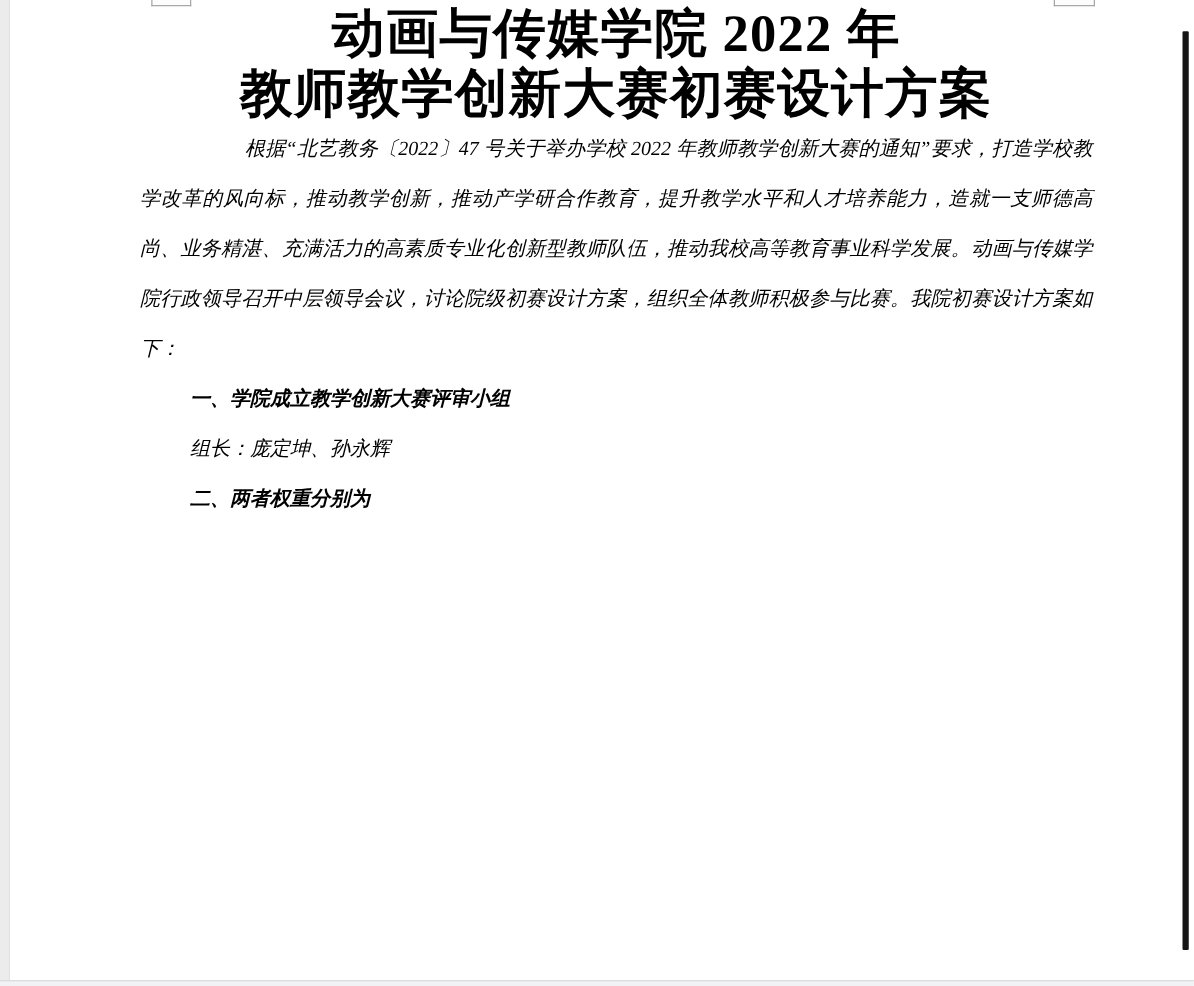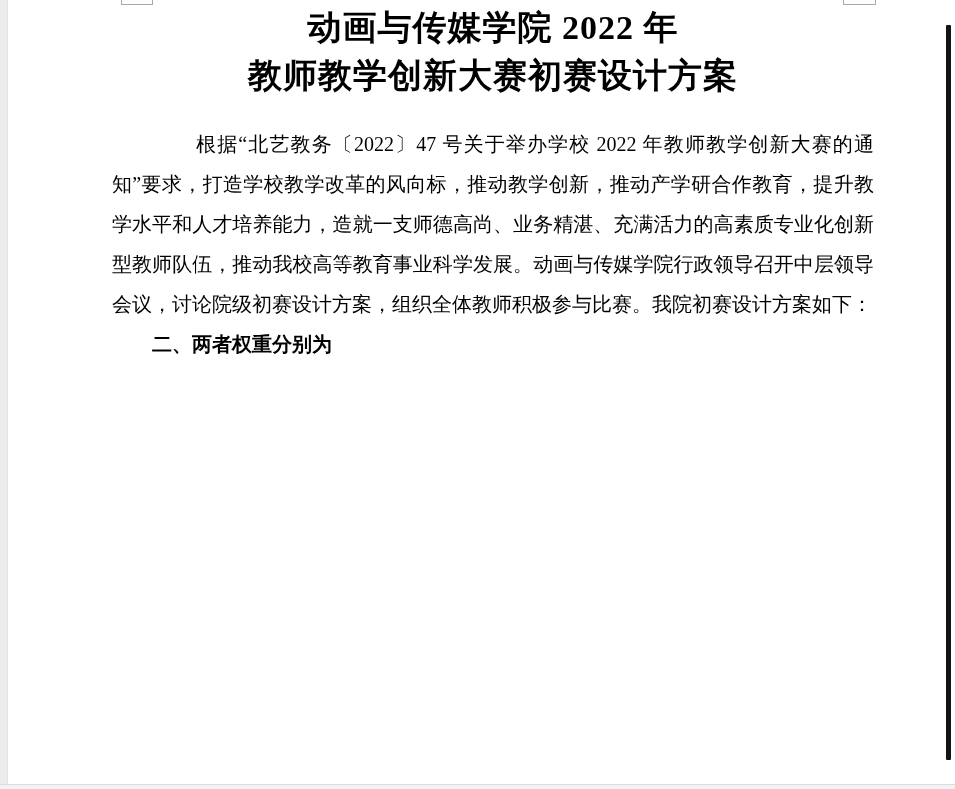--- a/index.html
+++ b/index.html
@@ -52,30 +52,31 @@
 
   
   .doc {
     position: absolute;
     left: 112px;
     top: 4px;
     width: 762px;
   }
   .doc-title {
     text-align: center;
-    font-size: 34px;
+    font-size: 42px;
     font-weight: 700;
     line-height: 48px;
     letter-spacing: 1px;
   }
   .doc-body {
-    margin-top: 24px;
-    font-size: 20px;
+    margin-top: 0;
+    font-size: 16px;
     line-height: 40px;
     text-align: justify;
+    font-style: italic;
   }
   .para {
     margin: 0;
   }
   .indent-lg { text-indent: 84px; }
   .indent    { text-indent: 40px; }
   .heading   { font-weight: 700; }
 </style>
 </head>
 <body>
@@ -88,19 +89,21 @@
 
 <div class="doc">
   <div class="doc-title">
     <div>动画与传媒学院 2022 年</div>
     <div>教师教学创新大赛初赛设计方案</div>
   </div>
 
   <div class="doc-body">
     <p class="para indent-lg">根据“北艺教务〔2022〕47 号关于举办学校 2022 年教师教学创新大赛的通知”要求，打造学校教学改革的风向标，推动教学创新，推动产学研合作教育，提升教学水平和人才培养能力，造就一支师德高尚、业务精湛、充满活力的高素质专业化创新型教师队伍，推动我校高等教育事业科学发展。动画与传媒学院行政领导召开中层领导会议，讨论院级初赛设计方案，组织全体教师积极参与比赛。我院初赛设计方案如下：</p>
 
+    <p class="para indent heading">一、学院成立教学创新大赛评审小组</p>
 
+    <p class="para indent">组长：庞定坤、孙永辉</p>
 
 
 
     <p class="para indent heading">二、两者权重分别为</p>
   </div>
 </div>
 
 </body></html>

